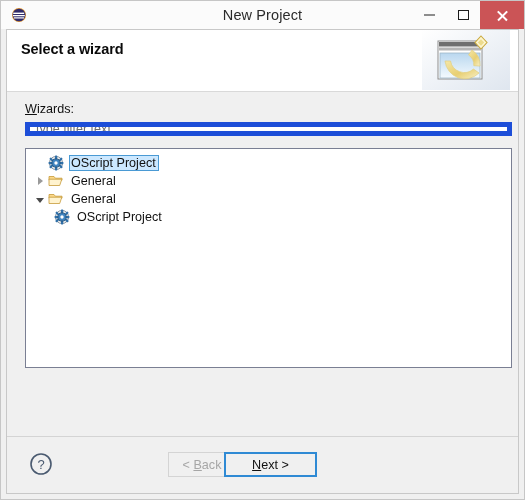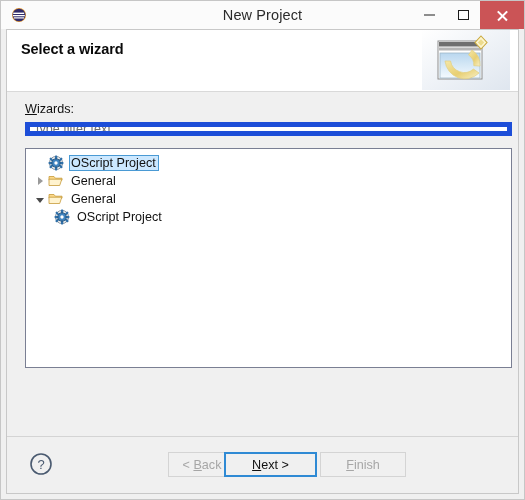--- a/index.html
+++ b/index.html
@@ -448,20 +448,19 @@
           <svg width="24" height="24" viewBox="0 0 24 24">
             <circle cx="12" cy="12" r="10" fill="none" stroke="#4a5a70" stroke-width="1.6"></circle>
             <text x="12" y="17" text-anchor="middle" font-family="Liberation Sans, sans-serif" font-size="13" fill="#4a5a70">?</text>
           </svg>
         </button>
 
         <button class="btn btn-back disabled"><span>&lt; </span><span class="mn">B</span><span>ack</span></button>
 
         <button class="btn btn-next focused"><span></span><span class="mn">N</span><span>ext &gt;</span></button>
 
-        <button class="btn btn-finish disabled"><span></span><span class="mn">F</span><span>inish</span></button>
 
 
       </div>
 
     </div>
   </div>
 </div>
 
 </body></html>

